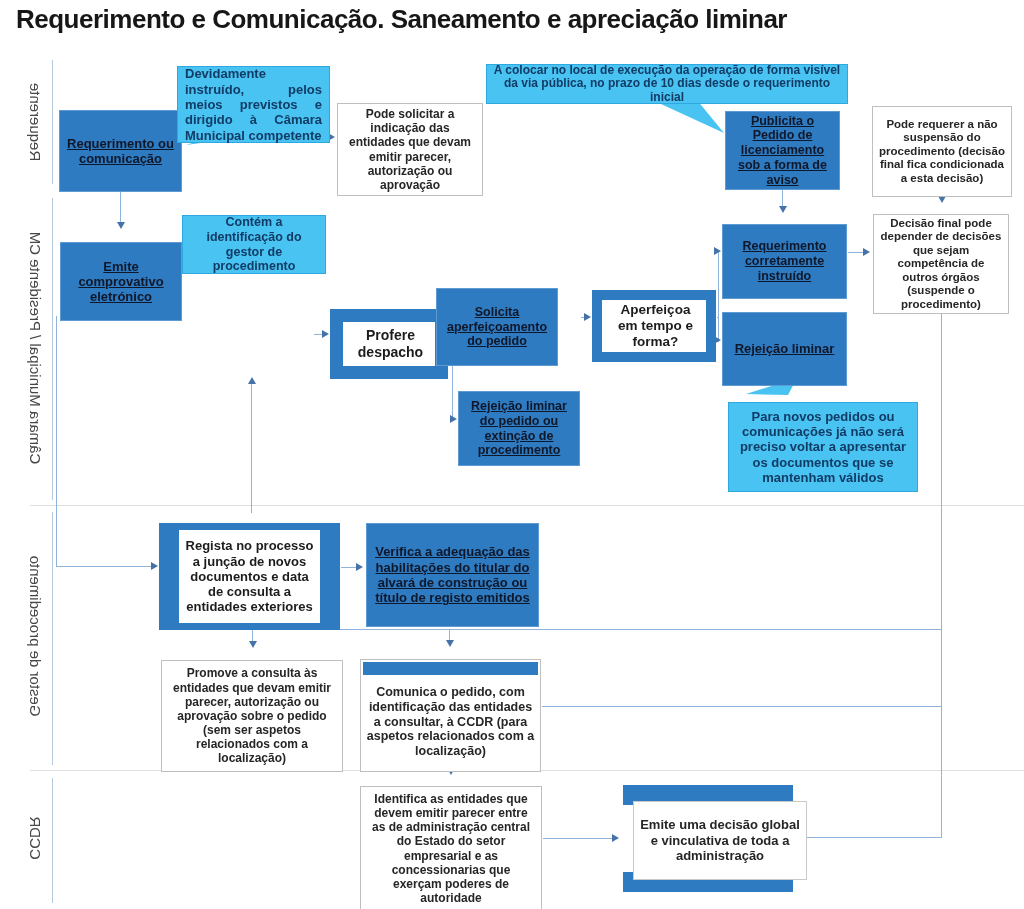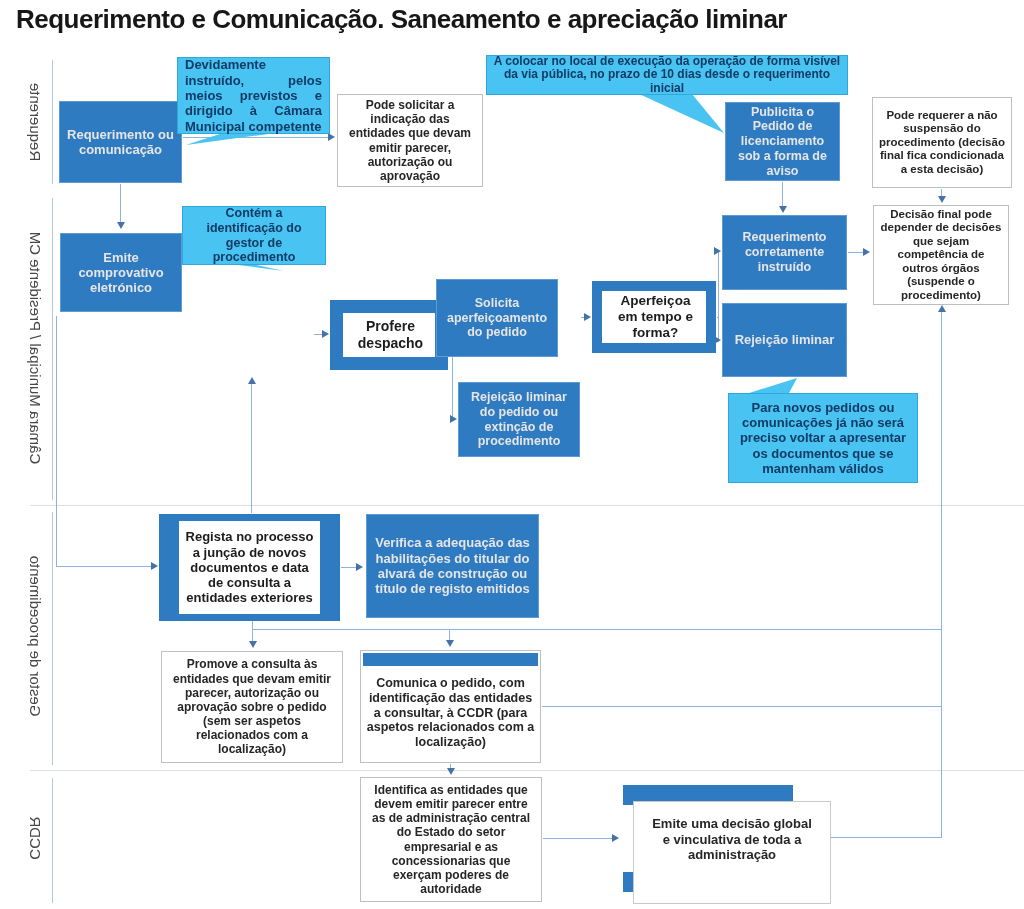--- a/index.html
+++ b/index.html
@@ -7,33 +7,33 @@
          font-family:"Liberation Sans","DejaVu Sans",sans-serif;}
   .title{position:absolute;left:16px;top:4px;font-size:26px;font-weight:700;color:#171717;
          letter-spacing:-0.5px;white-space:nowrap;}
   
   .rail{position:absolute;width:1px;background:#b6c8dd;}
   .lane-label{position:absolute;height:20px;display:flex;align-items:center;justify-content:center;
               font-size:15px;color:#474747;transform:rotate(-90deg) scaleY(-1);white-space:nowrap;}
   .divider{position:absolute;height:1px;background:#dfdfdf;}
   
   .bx{position:absolute;box-sizing:border-box;display:flex;align-items:center;justify-content:center;
-      text-align:center;line-height:1.18;padding:3px 5px;}
-  .blue{background:#2F7BC1;border:1px solid #5E9BD3;color:#e5e5e5;font-weight:600;}
+      text-align:center;line-height:1.18;padding:3px 5px;margin-top:9px;}
+  .blue{background:#2F7BC1;border:1px solid #5E9BD3;color:#0f172a;font-weight:600;text-decoration:underline;}
   .callout{background:#49C3F2;border:1px solid #2FA8DF;color:#113C66;font-weight:600;}
   .white{background:#fff;border:1px solid #BFBFBF;color:#262626;font-weight:600;}
   .frame{background:#fff;border:13px solid #2F7BC1;color:#1c1c1c;font-weight:600;padding-left:8px;}
   .frame-r{background:#fff;border:solid #2F7BC1;border-width:7px 20px;color:#1c1c1c;font-weight:600;}
   .justify{text-align:justify;text-align-last:left;padding:5px 7px;}
   .ubar{position:absolute;left:2px;right:2px;top:2px;height:13px;background:#2F7BC1;}
   .wgrp{position:absolute;}
   .wbar{position:absolute;left:0;width:170px;height:20px;background:#2F7BC1;}
   .wpanel{position:absolute;left:10px;top:16px;width:168px;height:73px;background:#fff;
-          border:1px solid #C9C9C9;display:flex;justify-content:center;
-          text-align:center;font-size:13px;font-weight:600;color:#262626;line-height:1.2;padding:14px;}
+          border:1px solid #C9C9C9;display:flex;align-items:center;justify-content:center;
+          text-align:center;font-size:13px;font-weight:600;color:#262626;line-height:1.2;padding:2px;}
   
   .cl{position:absolute;background:#8FB3DC;}
   .ar{position:absolute;width:0;height:0;}
   .ar-r{border-top:4px solid transparent;border-bottom:4px solid transparent;border-left:7px solid #4573A8;}
   .ar-d{border-left:4px solid transparent;border-right:4px solid transparent;border-top:7px solid #4573A8;}
   .ar-u{border-left:4px solid transparent;border-right:4px solid transparent;border-bottom:7px solid #4573A8;}
   .overlay{position:absolute;left:0;top:0;pointer-events:none;}
 </style>
 </head>
 <body>

